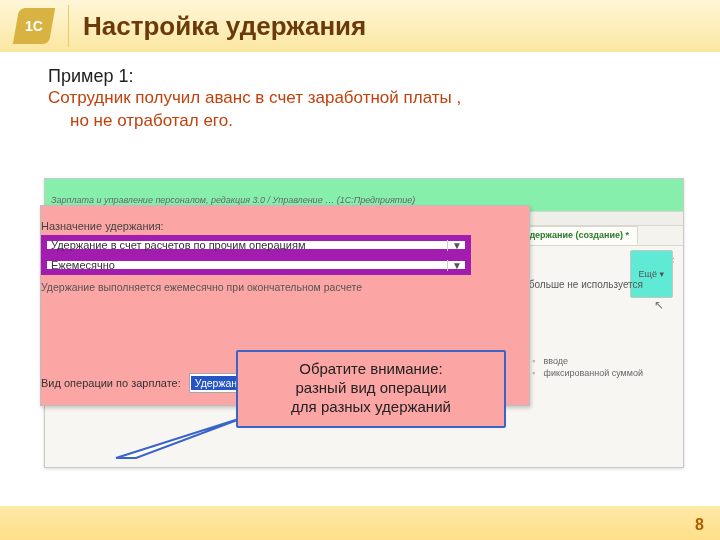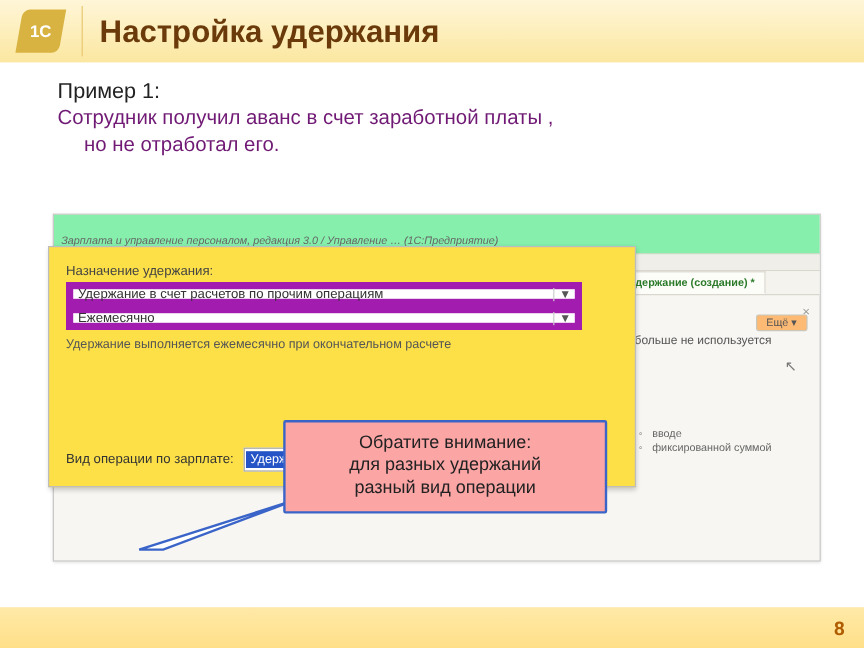--- a/index.html
+++ b/index.html
@@ -10,37 +10,37 @@
   
   .top-band { height: 52px; background: linear-gradient(#fff6d8, #fbe7a0); display: flex; align-items: center; }
   .logo { width: 40px; height: 40px; margin-left: 14px; margin-right: 10px; display: flex; align-items: center; justify-content: center; }
   .logo-shape { width: 36px; height: 36px; background: #d9b341; border-radius: 6px 0 6px 0; transform: skewX(-10deg); display:flex;align-items:center;justify-content:center; }
   .logo-text { font: bold 14px Arial; color:#fff; transform: skewX(10deg); }
   .title-rule { width:1px; height:42px; background:#e8c870; margin:0 14px 0 4px; }
   .slide-title { font: bold 26px Arial; color: #6b3a0a; }
 
   .body { padding: 14px 36px 0 48px; }
   .example-label { font: 400 18px Arial; color:#222; }
-  .example-text { font: 400 17px Arial; color:#701a75; line-height: 1.35; margin-bottom: 2px; }
+  .example-text { font: 400 17px Arial; color:#c2410c; line-height: 1.35; margin-bottom: 2px; }
   .indent2 { padding-left: 22px; display:block; }
 
   
   .app { position: absolute; left: 44px; top: 178px; width: 640px; height: 290px; border:1px solid #c9c9c9; background:#f7f6f2; font-size:10px; color:#555; box-shadow: 0 1px 3px rgba(0,0,0,.15); }
   .app-titlebar { height: 16px; background:#86efac; border-bottom:1px solid #dad8ce; padding:16px 6px; font-size:9px; color:#666; overflow:hidden; white-space:nowrap;font-style:italic;}
   .app-toolbar { height:14px; background:#efeee8; border-bottom:1px solid #dad8ce; }
   .tabs { display:flex; background:#f4f3ee; border-bottom:1px solid #dad8ce; height:20px; padding:0 4px; gap:4px; font-size:9px; color:#555;}
   .tab { padding:3px 8px; border:1px solid transparent; border-bottom:none; white-space:nowrap; }
   .tab.active { background:#fcfcf8; border-color:#dad8ce; border-bottom:1px solid #fcfcf8; color:#2a7a2a; font-weight:bold; }
   .tab.u { text-decoration: underline dotted; }
   .app-body { padding:8px 10px; position:relative; height: calc(100% - 50px); }
-  .caps-btn { position:absolute; right:10px; top:16px; font-size:9px; border:1px solid #c9c7bb; background:#fdba74; padding:1px 8px; border-radius:2px; }
+  .caps-btn { position:absolute; right:10px; top:4px; font-size:9px; border:1px solid #c9c7bb; background:#5eead4; padding:18px 8px; border-radius:2px; }
   .app-row { display:flex; align-items:center; gap:8px; margin:2px 0;}
 
   
-  .panel { position:absolute; left:40px; top:205px; width:490px; background:#fde047; border:1px solid #bdbdbd; box-shadow: 1px 2px 4px rgba(0,0,0,.2); padding:8px 14px 12px; font-size:11px; color:#333; }
+  .panel { position:absolute; left:40px; top:205px; width:490px; background:#fca5a5; border:1px solid #bdbdbd; box-shadow: 1px 2px 4px rgba(0,0,0,.2); padding:8px 0 12px; font-size:11px; color:#333; }
   .panel label { display:block; font-size:11px; color:#444; margin:6px 0 3px; }
   .sel { display:flex; align-items:center; width:430px; height:20px; border:6px solid #a21caf; background:#fff; padding:0 4px; justify-content:space-between; }
   .sel .caret { width:14px; text-align:center; color:#555; font-size:10px; border-left:1px solid #ccc; padding-left:4px; }
   .panel-note { font-size:10.5px; color:#555; margin-top:6px; }
   .panel-gap { height: 64px; }
   .op-row { margin-top:16px; display:flex; align-items:center; gap:8px; }
   .op-sel { display:flex; align-items:center; height:20px; border:1px solid #a6a6a6; background:#fff; width:290px; }
   .op-sel .val { background:#2554c7; color:#fff; padding:1px 4px; margin:1px; font-size:10.5px; }
   .op-sel .caret { margin-left:auto; width:14px; text-align:center; color:#555; font-size:10px; border-left:1px solid #ccc; padding-left:4px;}
 
@@ -127,22 +127,22 @@
       <span>Вид операции по зарплате:</span>
       <div class="op-sel">
         <span class="val">Удержание по прочим операциям с работниками</span>
         <span class="caret">▼</span>
       </div>
     </div>
   </div>
 
   <div class="callout">
     <div>Обратите внимание:</div>
+    <div>разный вид операции</div>
     <div>для разных удержаний</div>
-    <div>разный вид операции</div>
   </div>
   <div class="callout-tail">
     <svg viewBox="0 0 142 48">
       <polygon points="138,2 6,44 26,44" fill="#ffffff" stroke="#3a64c8" stroke-width="2"></polygon>
     </svg>
   </div>
 
   <div class="bottom-band"></div>
   <div class="pagenum">8</div>
 

